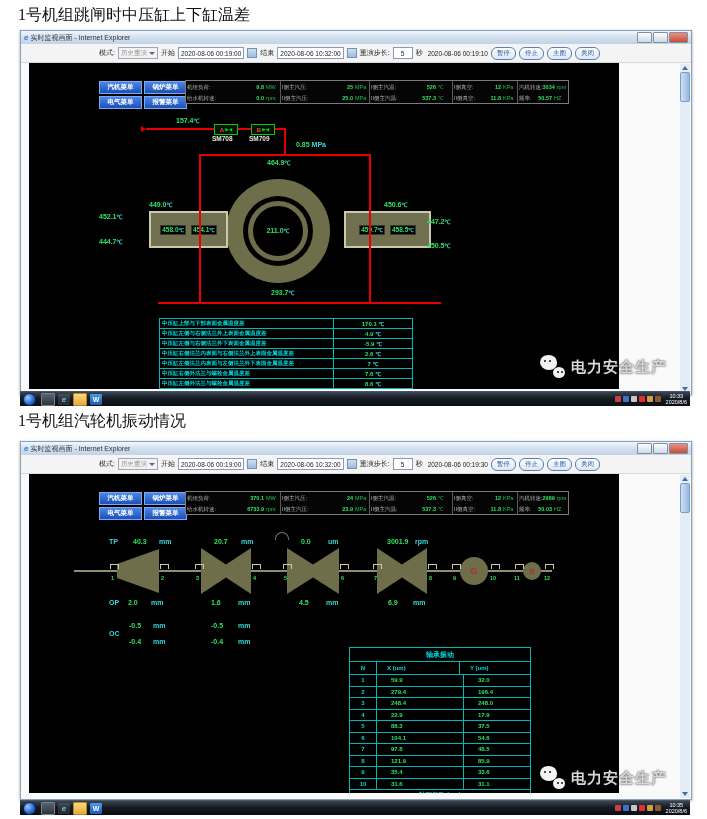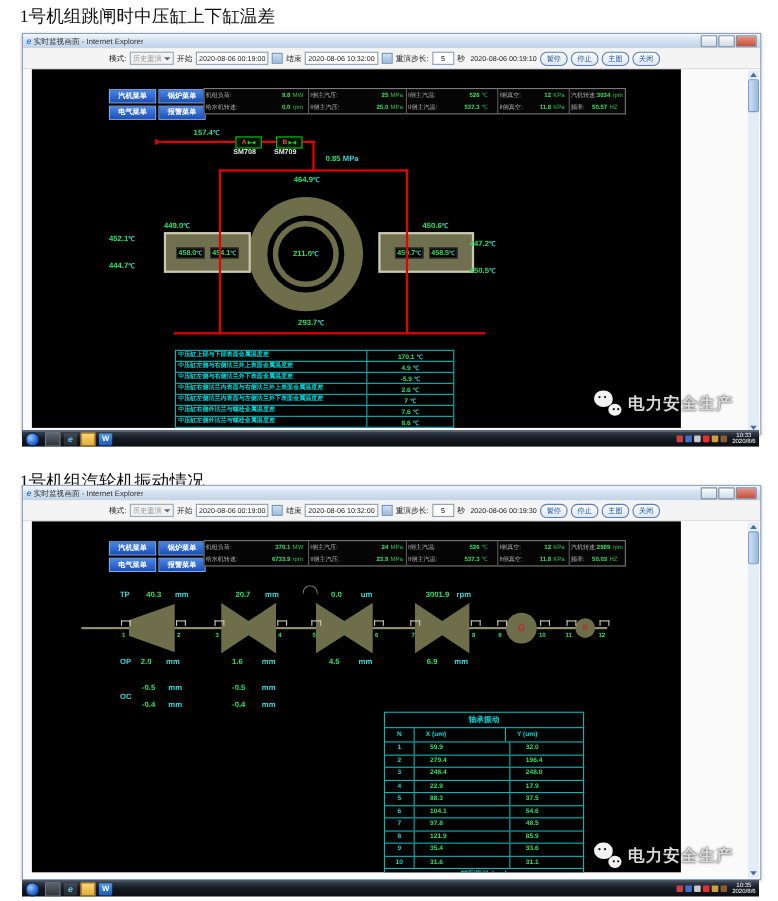--- a/index.html
+++ b/index.html
@@ -350,21 +350,21 @@
     <span class="tray-ic" style="background:#c8c8c8"></span>
     <span class="tray-ic" style="background:#e03030"></span>
     <span class="tray-ic" style="background:#d0a040"></span>
     <span class="tray-ic" style="background:#8a5a30"></span>
     <span class="clk">
       <span>10:33</span><br><span>2020/8/6</span>
     </span>
   </div>
 </div>
 
-<div class="caption" style="top:428px">1号机组汽轮机振动情况</div>
+<div class="caption" style="top:411px">1号机组汽轮机振动情况</div>
 
 <div class="ie-window" style="top:441px;height:357px">
   <div class="titlebar">
     <span class="ie-ico">e</span>
     <span class="title-text">实时监视画面 - Internet Explorer</span>
     <span class="win-btns">
       <span class="wbtn"></span>
       <span class="wbtn"></span>
       <span class="wbtn close"></span>
     </span>

